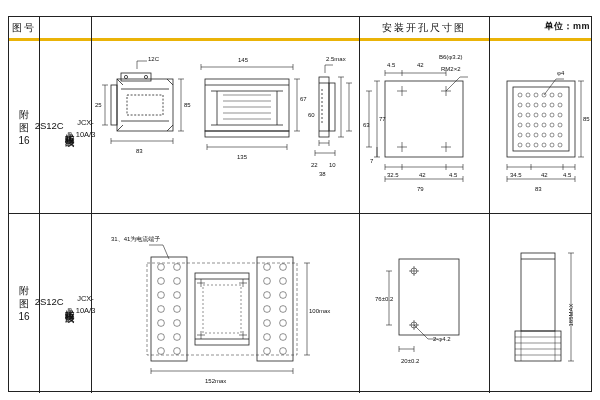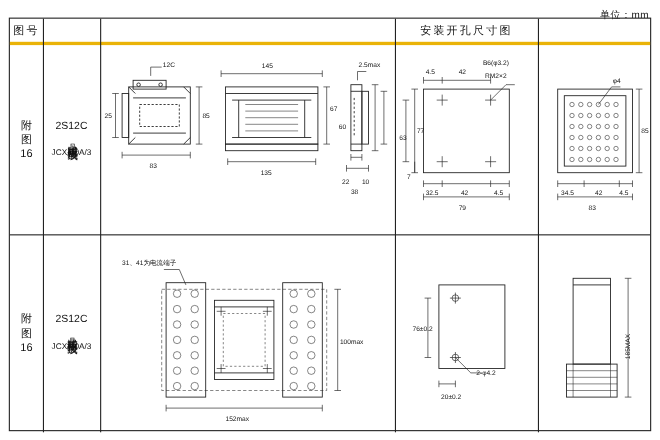--- a/index.html
+++ b/index.html
@@ -2,21 +2,21 @@
 <html><head>
 <meta charset="utf-8">
 <style>
   html,body{margin:0;padding:0;}
   body{
     width:600px;height:400px;background:#ffffff;
     font-family:"Liberation Sans","DejaVu Sans",sans-serif;
     color:#111;overflow:hidden;position:relative;
   }
   .unit{
-    position:absolute;right:10px;top:7px;font-size:9px;letter-spacing:.5px;
+    position:absolute;right:10px;top:20px;font-size:9px;letter-spacing:.5px;font-weight:bold;
   }
   .sheet{
     position:absolute;left:8px;top:16px;width:584px;height:376px;
     border:1px solid #222;box-sizing:border-box;
   }
   
   .hdr{
     position:absolute;left:0;top:0;width:100%;height:24px;
     border-bottom:3px solid #eab308;box-sizing:border-box;
   }
@@ -35,21 +35,21 @@
   .c4{left:350px;width:130px;text-align:right;}
   .c5{left:480px;width:104px;}
 
   .rowlabel{
     position:absolute;width:30px;left:0;
     display:flex;flex-direction:column;align-items:center;justify-content:center;
     font-size:10px;line-height:13px;
   }
   .struct{
     position:absolute;left:30px;width:52px;
-    display:flex;flex-direction:column;align-items:center;justify-content:center;
+    display:flex;flex-direction:row;align-items:center;justify-content:center;
     font-size:9.5px;line-height:12px;text-align:center;
   }
   .struct .code{font-size:9.5px;margin-bottom:2px;}
   .struct .vert{
     writing-mode:vertical-rl;text-orientation:upright;
     letter-spacing:1px;font-size:9.5px;
   }
   .struct .small{font-size:7.5px;margin-top:3px;letter-spacing:0;}
 
   svg{display:block;}

